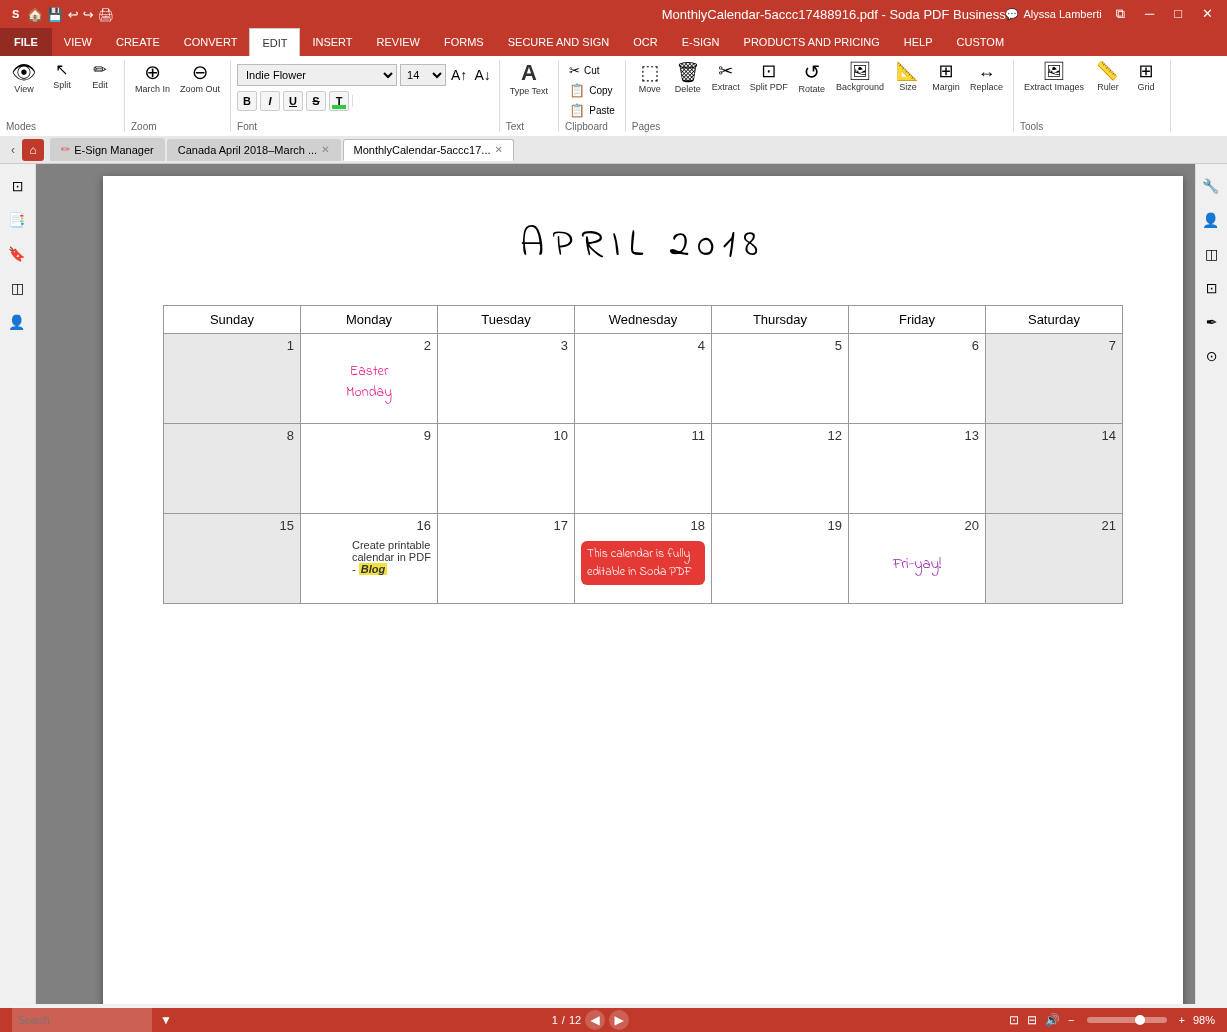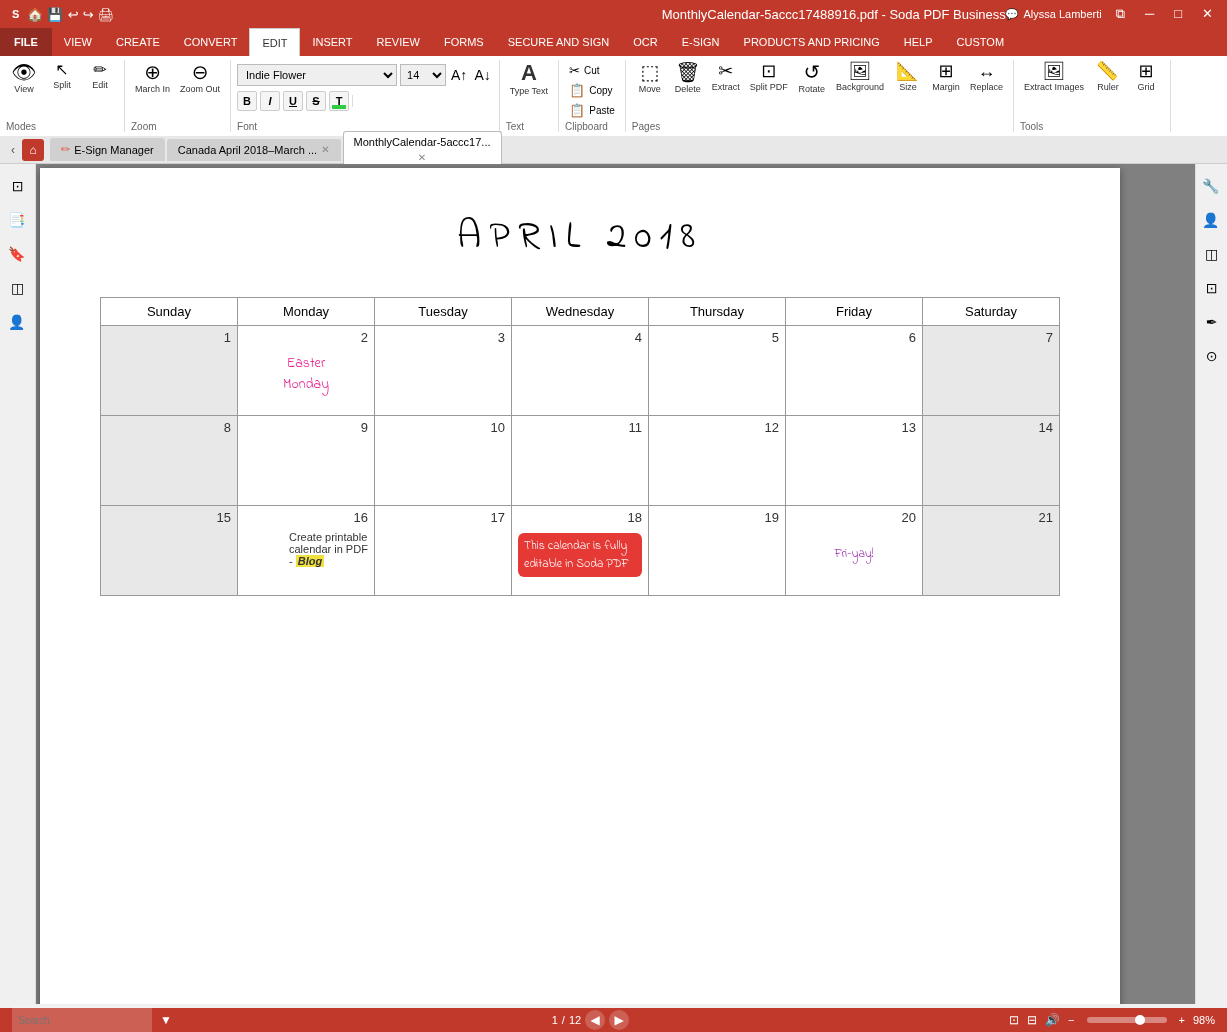--- a/index.html
+++ b/index.html
@@ -151,21 +151,20 @@
       display: flex;
       align-items: center;
       gap: 4px;
       background: #d0d0d0;
       margin-right: 2px;
     }
     .doc-tab.active {
       background: white;
       border-color: #bbb;
       border-bottom-color: white;
-      flex-direction: column;
     }
     .doc-tab .close-x { font-size: 10px; color: #888; }
     .home-btn { 
       width: 22px; height: 22px; 
       background: #c0392b; 
       border-radius: 3px; 
       display: flex; align-items: center; justify-content: center;
       margin-right: 6px;
       cursor: pointer;
     }
@@ -200,22 +199,22 @@
       border-radius: 3px;
       font-size: 14px;
     }
 
     
     #doc-area {
       flex: 1;
       background: #808080;
       overflow: auto;
       display: flex;
-      justify-content: flex-start;
-      padding: 4px;
+      justify-content: flex-end;
+      padding: 12px;
     }
     #pdf-page {
       background: white;
       width: 1080px;
       min-height: 850px;
       box-shadow: 0 2px 8px rgba(0,0,0,0.4);
       padding: 40px 60px 40px 60px;
       position: relative;
     }
 
@@ -292,21 +291,21 @@
       color: white;
       border-radius: 6px;
       padding: 4px 6px;
       font-family: 'Indie Flower', 'Comic Sans MS', cursive;
       font-size: 12px;
       margin-top: 8px;
     }
     .fri-yay {
       color: #9c27b0;
       font-family: 'Indie Flower', 'Comic Sans MS', cursive;
-      font-size: 12px;
+      font-size: 15px;
       margin-top: 20px;
       text-align: center;
     }
     .calendar-footer {
       text-align: right;
       font-size: 11px;
       color: #888;
       margin-top: 20px;
     }
 

